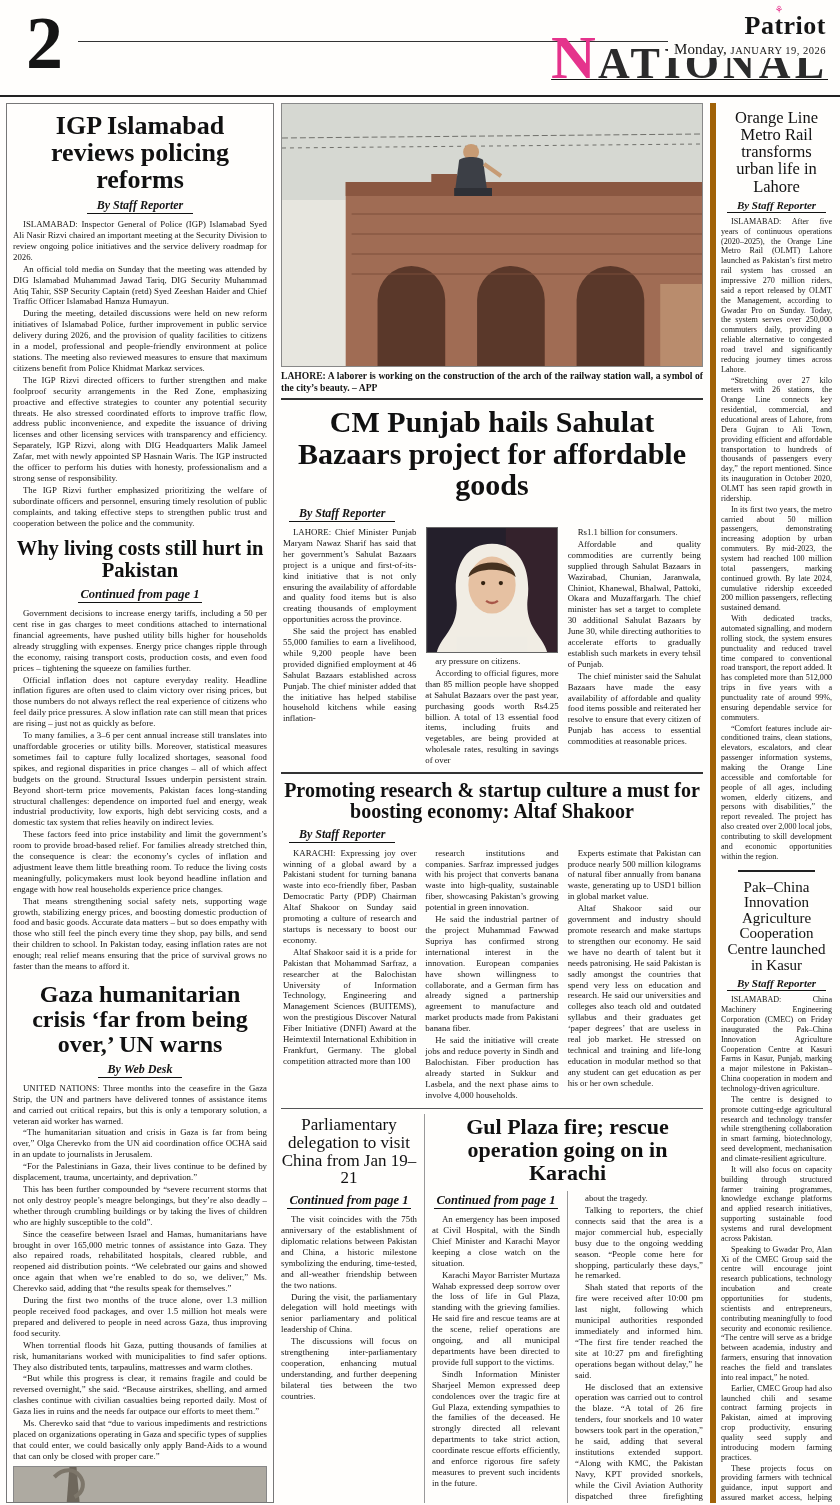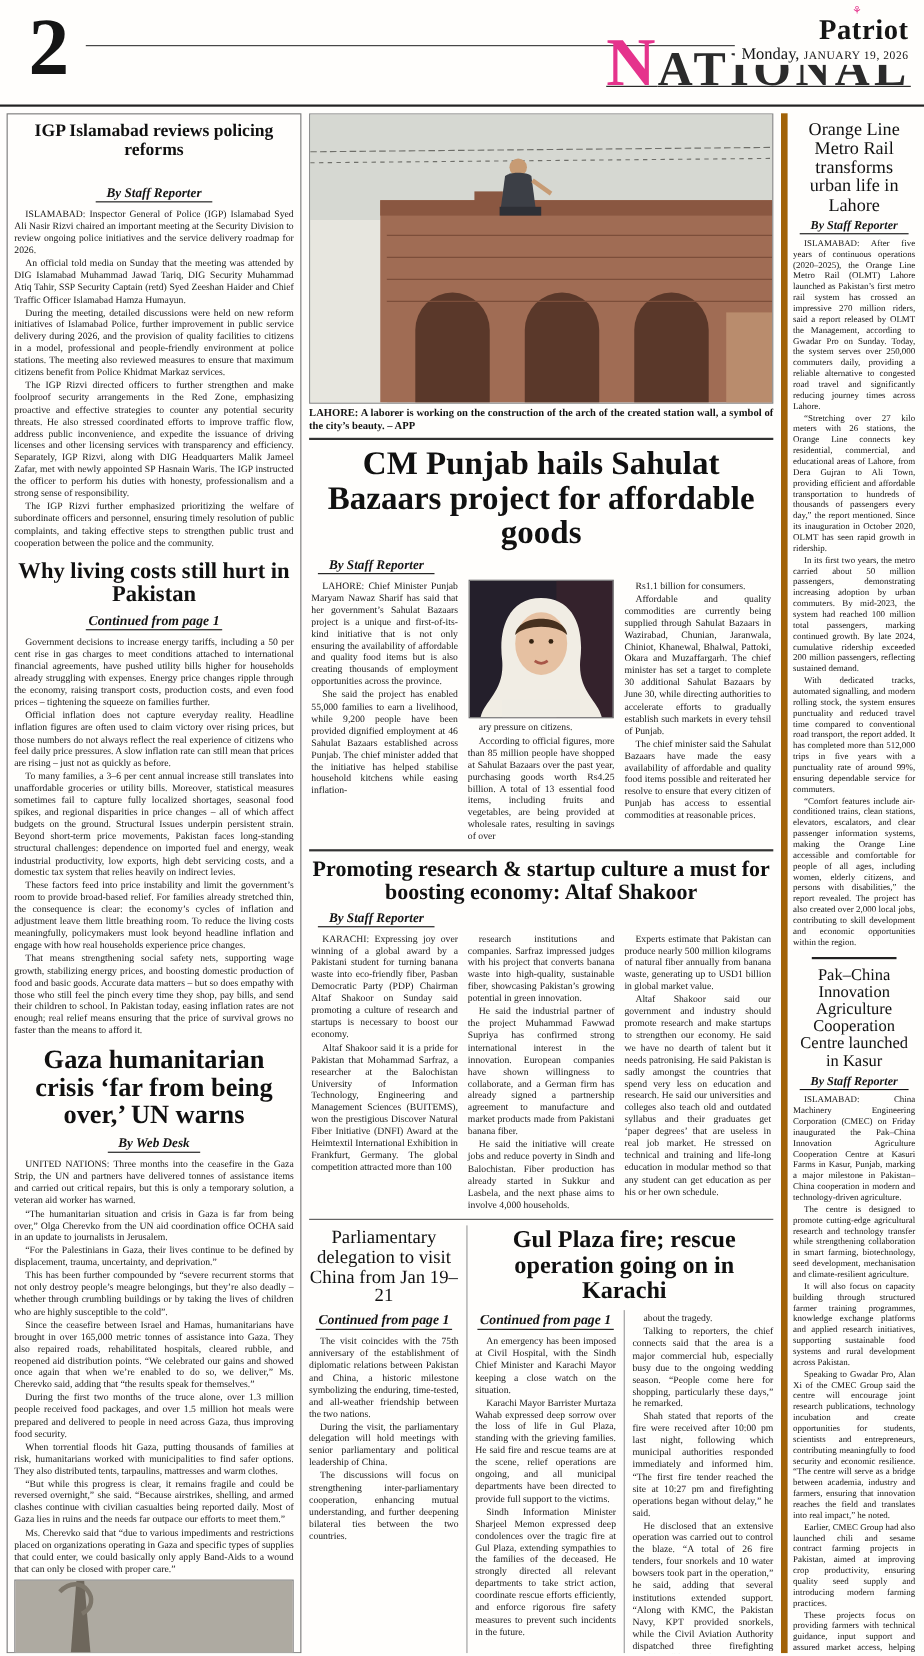--- a/index.html
+++ b/index.html
@@ -21,21 +21,21 @@
 
   
   .main { display:grid; grid-template-columns:268px 426px 124px; column-gap:5px; padding:6px 6px 0 6px; height:1406px; overflow:hidden; }
 
   
   .lcol { border:1px solid #777; padding:4px 6px; overflow:hidden; }
   .mcol { padding:0 2px; overflow:hidden; }
   .rcol { border-left:6px solid #a16207; padding:2px 2px 0 5px; overflow:hidden; }
 
   h1,h2,h3 { text-align:center; line-height:1.04; color:#111; }
-  .hl-igp { font-size:16px; margin:4px 4px 23px; }
+  .hl-igp { font-size:26px; margin:4px 4px 5px; }
   .hl-living { font-size:20.5px; margin:10px 0 6px; }
   .hl-gaza { font-size:24px; margin:10px 2px 5px; }
   .hl-cm { font-size:30px; margin:6px 6px 6px; }
   .hl-research { font-size:20px; margin:6px 2px 5px; }
   .hl-parl { font-size:17px; font-weight:normal; margin:2px 0 6px; }
   .hl-gul { font-size:22px; margin:2px 4px 6px; }
   .hl-orange { font-size:16.5px; font-weight:normal; margin:4px 0 4px; }
   .hl-pakchina { font-size:15px; font-weight:normal; margin:6px 0 4px; }
 
   .byline { text-align:center; font-weight:bold; font-style:italic; font-size:12px; margin:2px 0 6px; }
@@ -167,21 +167,21 @@
               <line x1="70" y1="170" x2="422" y2="170"></line>
           </g>
           <rect x="150" y="70" width="26" height="10" fill="#8a5741"></rect>
           <circle cx="190" cy="48" r="8" fill="#c79b74"></circle>
           <path d="M178 56 C182 52 198 52 202 56 L206 86 L174 86 Z" fill="#3c3f46"></path>
           <rect x="173" y="84" width="38" height="8" fill="#2e3036"></rect>
           <line x1="203" y1="60" x2="220" y2="72" stroke="#c79b74" stroke-width="4"></line>
           <rect x="380" y="180" width="42" height="82" fill="#b98c6d"></rect>
         </svg>
       </div>
-      <div class="caption">LAHORE: A laborer is working on the construction of the arch of the created station wall, a symbol of the city’s beauty. – APP</div>
+      <div class="caption">LAHORE: A laborer is working on the construction of the arch of the railway station wall, a symbol of the city’s beauty. – APP</div>
       <div class="rule-heavy"></div>
 
       <div>
         <h1 class="hl-cm">CM Punjab hails Sahulat Bazaars project for affordable goods</h1>
         <div class="byline left"><span>By Staff Reporter</span></div>
         <div class="threecol">
           <div class="body-txt">
               <p>LAHORE: Chief Minister Punjab Maryam Nawaz Sharif has said that her government’s Sahulat Bazaars project is a unique and first-of-its-kind initiative that is not only ensuring the availability of affordable and quality food items but is also creating thousands of employment opportunities across the province.</p>
               <p>She said the project has enabled 55,000 families to earn a livelihood, while 9,200 people have been provided dignified employment at 46 Sahulat Bazaars established across Punjab. The chief minister added that the initiative has helped stabilise household kitchens while easing inflation-</p>
             </div>

